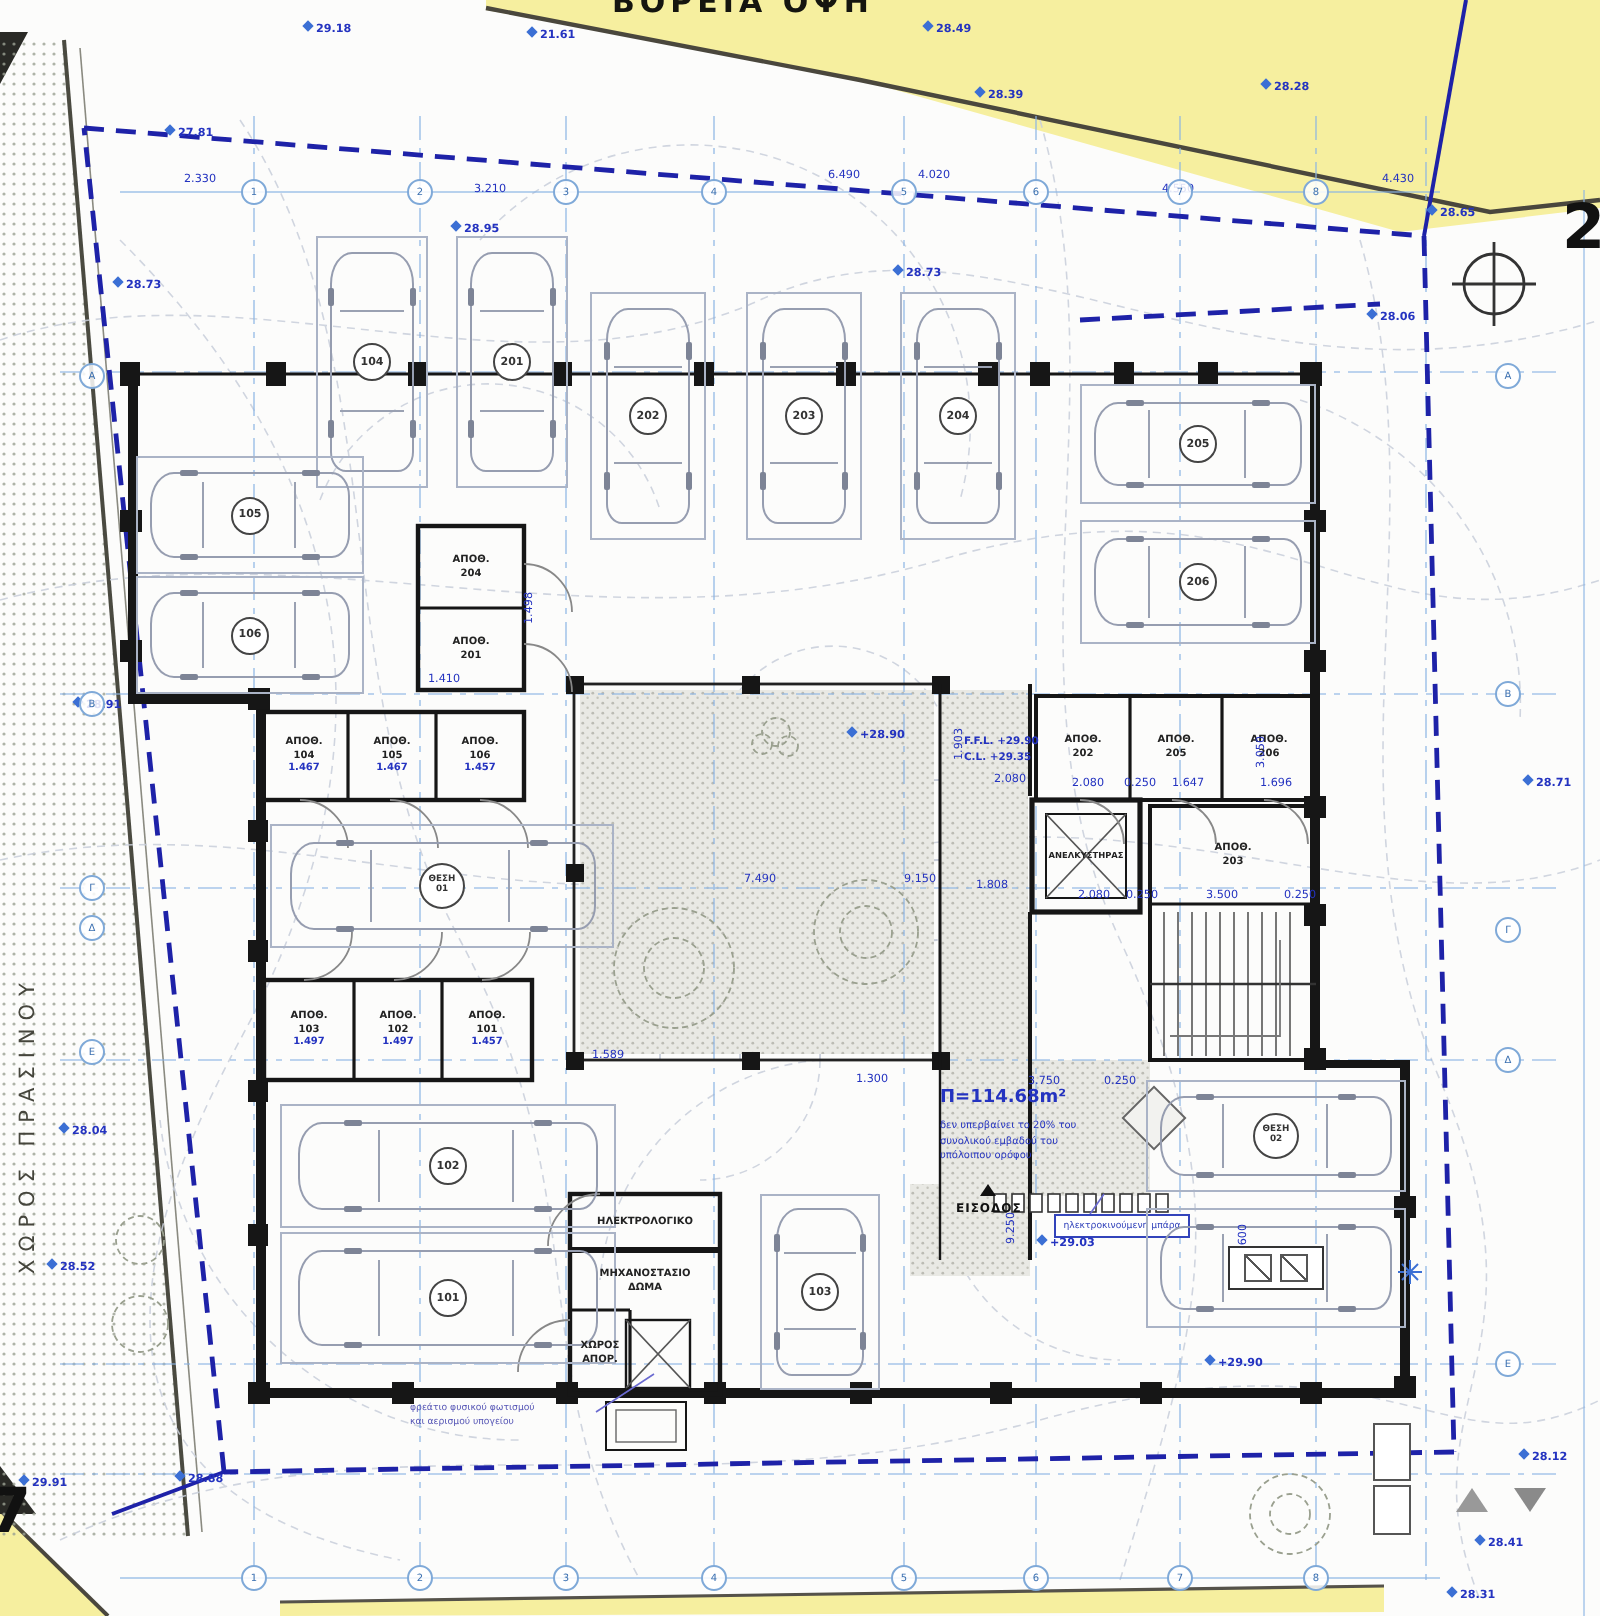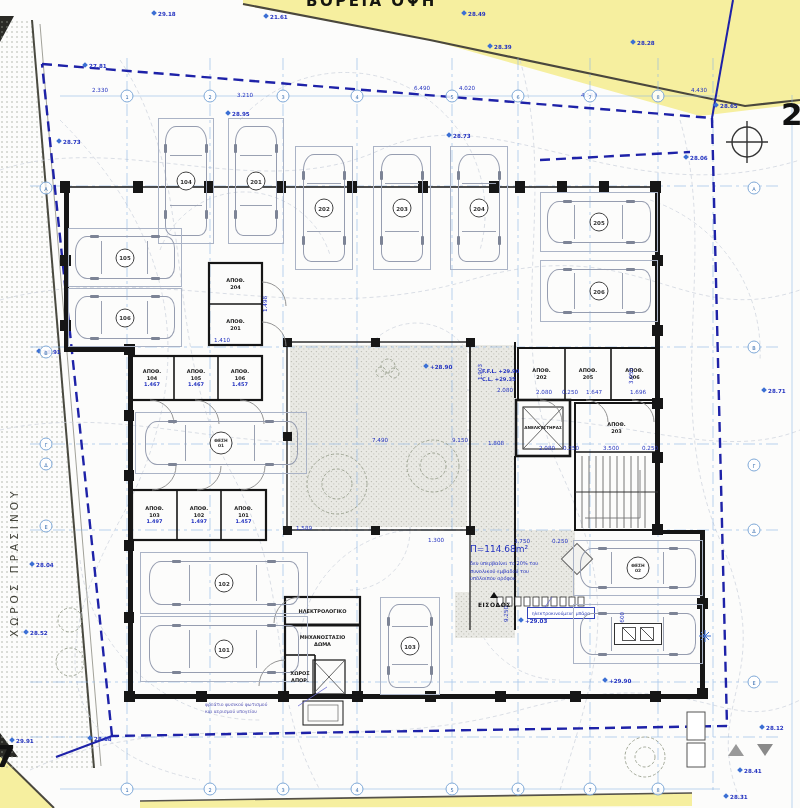--- a/index.html
+++ b/index.html
@@ -35,21 +35,21 @@
   .stall.v .g1{left:8%;right:8%;top:26%;border-top:1px solid #9aa1b2;}
   .stall.v .g2{left:8%;right:8%;top:72%;border-top:1px solid #9aa1b2;}
   .stall.h .g1{top:8%;bottom:8%;left:26%;border-left:1px solid #9aa1b2;}
   .stall.h .g2{top:8%;bottom:8%;left:72%;border-left:1px solid #9aa1b2;}
   .plate{position:absolute;left:50%;top:50%;transform:translate(-50%,-50%);width:17px;height:17px;border:1px solid #444;
          border-radius:50%;background:#fff;font-size:5.5px;font-weight:700;color:#333;display:flex;align-items:center;justify-content:center;z-index:3;}
   .plate.two{width:21px;height:21px;flex-direction:column;font-size:4.4px;line-height:1.1;}
   .badgebox{position:absolute;left:50%;top:50%;transform:translate(-50%,-50%);width:46px;height:20px;border:1.2px solid #333;
             background:#fff;display:flex;align-items:center;justify-content:center;gap:4px;z-index:3;}
   .badgesq{width:12px;height:12px;border:1px solid #555;background:linear-gradient(45deg,transparent 46%,#555 46%,#555 54%,transparent 54%);}
-  .area-label{font-size:9px;font-weight:400;color:#2433c0;}
+  .area-label{font-size:9px;font-weight:700;color:#2433c0;}
   .note-line{font-size:5px;color:#2433c0;line-height:1.5;}
   .tiny-black{font-size:6px;font-weight:700;color:#111;letter-spacing:.5px;}
   .tri-up{width:0;height:0;border-left:4px solid transparent;border-right:4px solid transparent;border-bottom:6px solid #111;}
   .gray-tri-up{width:0;height:0;border-left:8px solid transparent;border-right:8px solid transparent;border-bottom:12px solid #999;}
   .gray-tri-dn{width:0;height:0;border-left:8px solid transparent;border-right:8px solid transparent;border-top:12px solid #8a8a8a;}
   .lvl{font-size:5.2px;font-weight:700;color:#2433c0;white-space:nowrap;}
   .barrier{width:66px;height:10px;border:1px solid #3344bb;color:#3344bb;font-size:4.6px;display:flex;align-items:center;justify-content:center;background:#fff;white-space:nowrap;}
   .shaftnote{font-size:4.6px;color:#5555b5;line-height:1.5;white-space:nowrap;}
 </style>
 </head>

